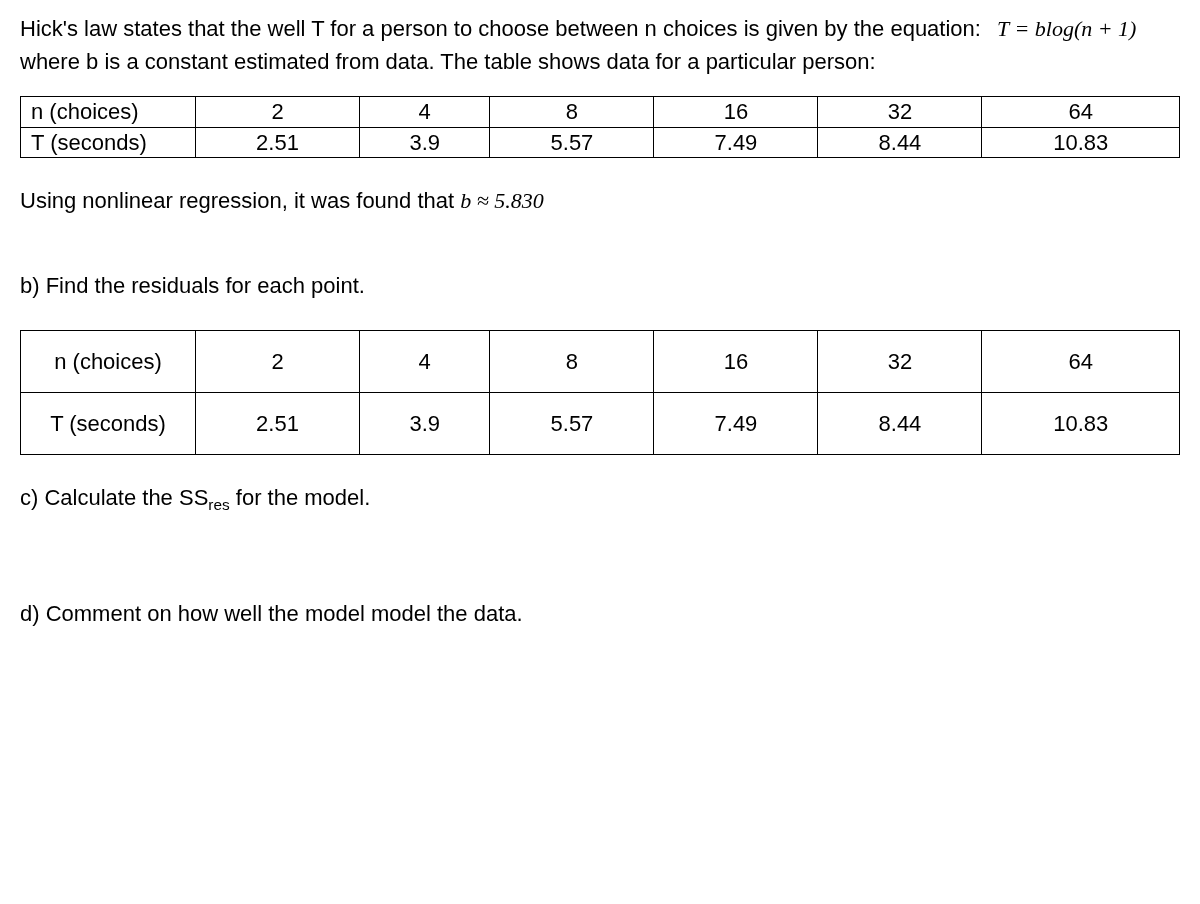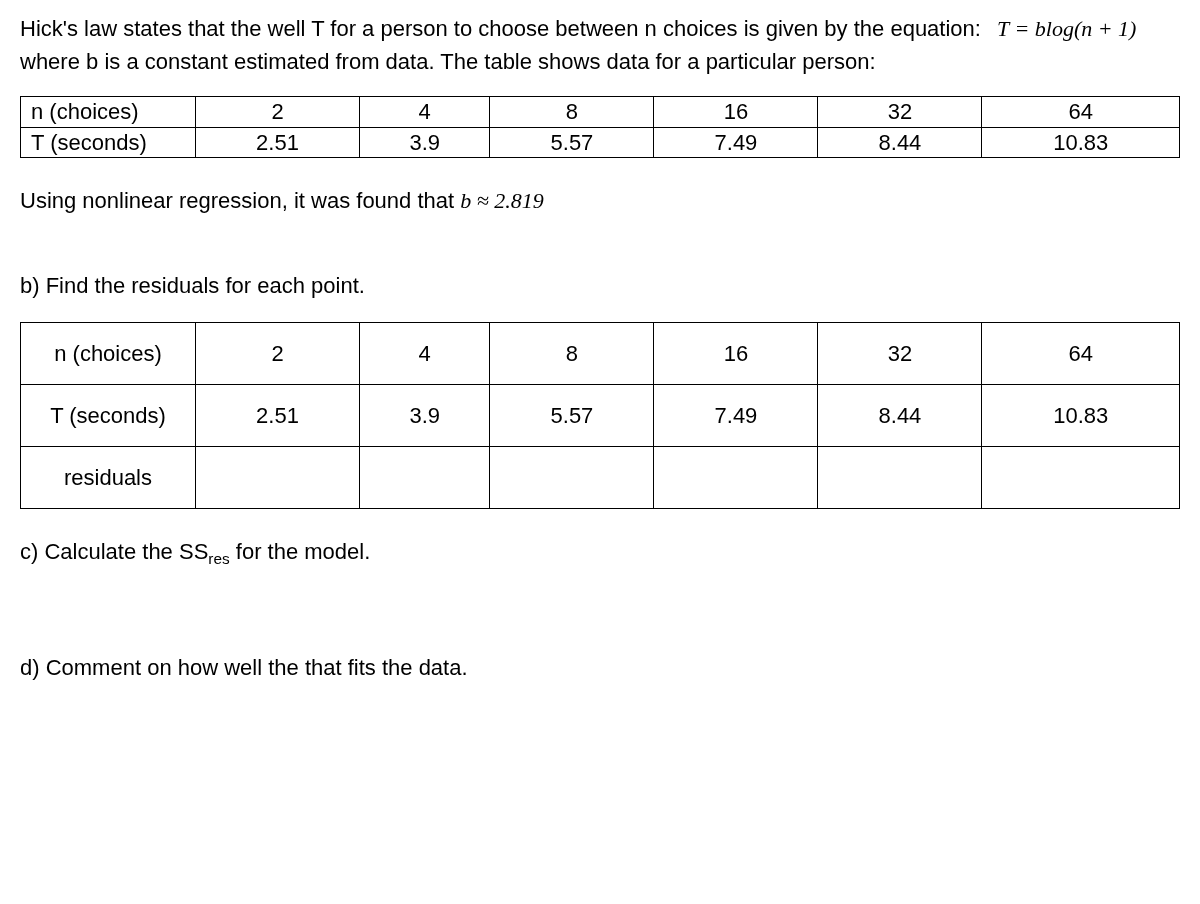--- a/index.html
+++ b/index.html
@@ -50,21 +50,21 @@
       padding: 14px 8px;
       text-align: center;
       font-size: 22px;
     }
     table.roomy td:first-child {
       text-align: center;
       width: 175px;
     }
     .section {
       margin-top: 52px;
-      margin-bottom: 20px;
+      margin-bottom: 28px;
     }
     .para {
       margin-bottom: 12px;
     }
     .sub {
       font-size: 0.7em;
       vertical-align: sub;
     }
   </style>
 </head>
@@ -96,21 +96,21 @@
     <td>5.57</td>
     <td>7.49</td>
     <td>8.44</td>
     <td>10.83</td>
   </tr>
 </tbody>
   </table>
 
 <div class="para">
   <span>Using nonlinear regression, it was found that </span>
-  <span class="italic">b ≈ 2.819</span>
+  <span class="italic">b ≈ 5.830</span>
 </div>
 
 <div class="section">b) Find the residuals for each point.</div>
 
 <table class="roomy">
   <tbody>
       <tr>
     <td>n (choices)</td>
     <td>2</td>
     <td>4</td>
@@ -121,29 +121,20 @@
   </tr>
   <tr>
     <td>T (seconds)</td>
     <td>2.51</td>
     <td>3.9</td>
     <td>5.57</td>
     <td>7.49</td>
     <td>8.44</td>
     <td>10.83</td>
   </tr>
-  <tr>
-    <td>residuals</td>
-    <td></td>
-    <td></td>
-    <td></td>
-    <td></td>
-    <td></td>
-    <td></td>
-  </tr>
 </tbody>
   </table>
 
 <div class="para" style="margin-bottom:80px;">
   <span>c) Calculate the SS</span><span class="sub">res</span><span> for the model.</span>
 </div>
 
-<div class="para">d) Comment on how well the that fits the data.</div>
+<div class="para">d) Comment on how well the model model the data.</div>
 
 </body></html>

